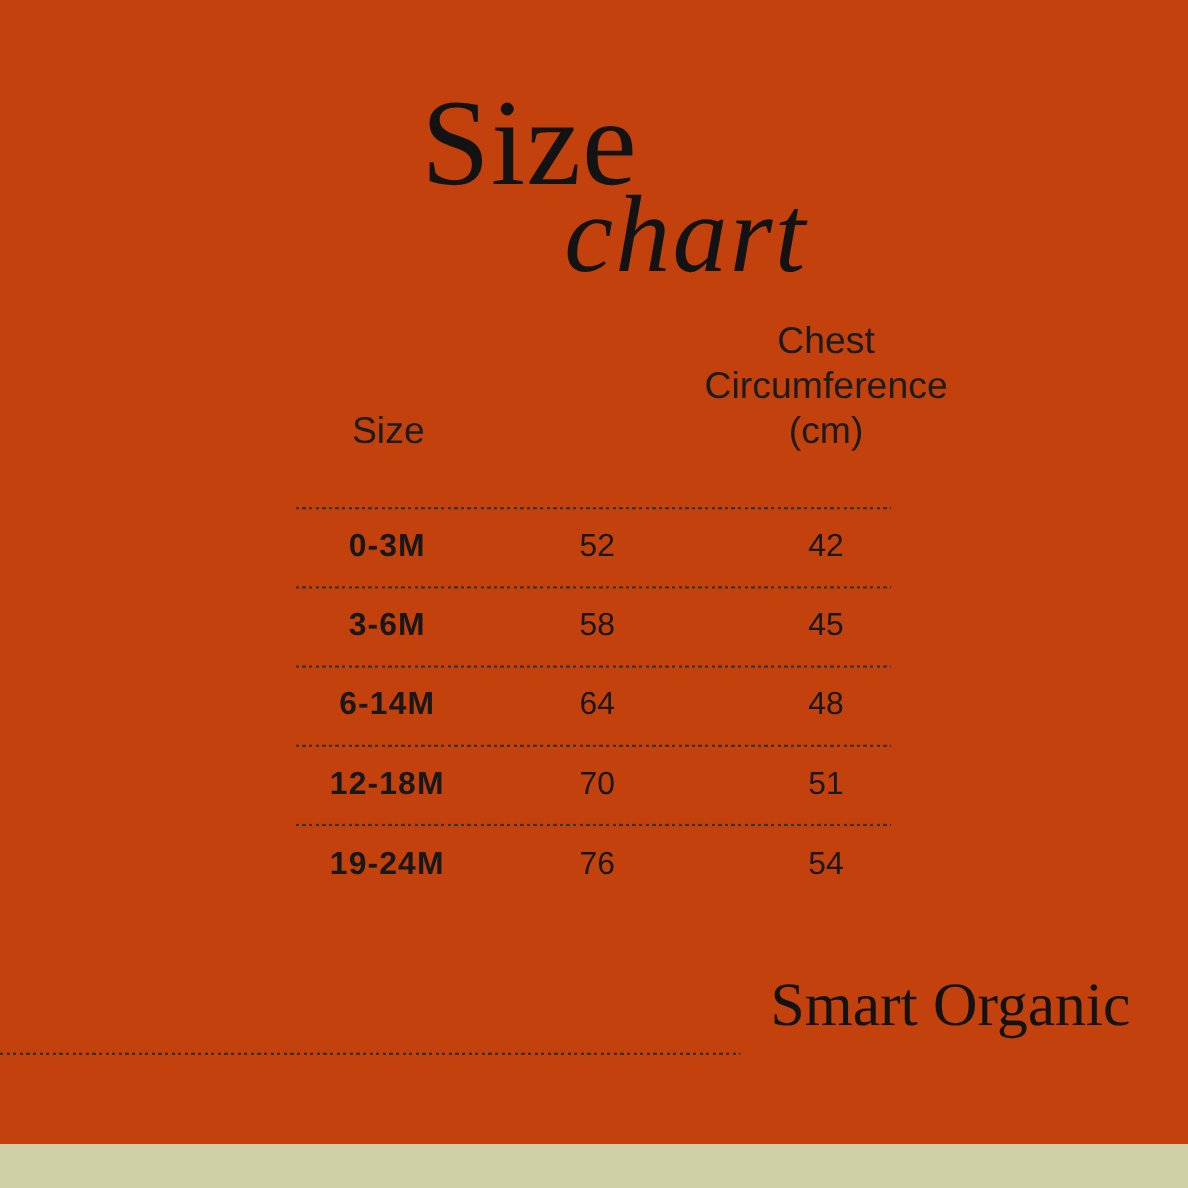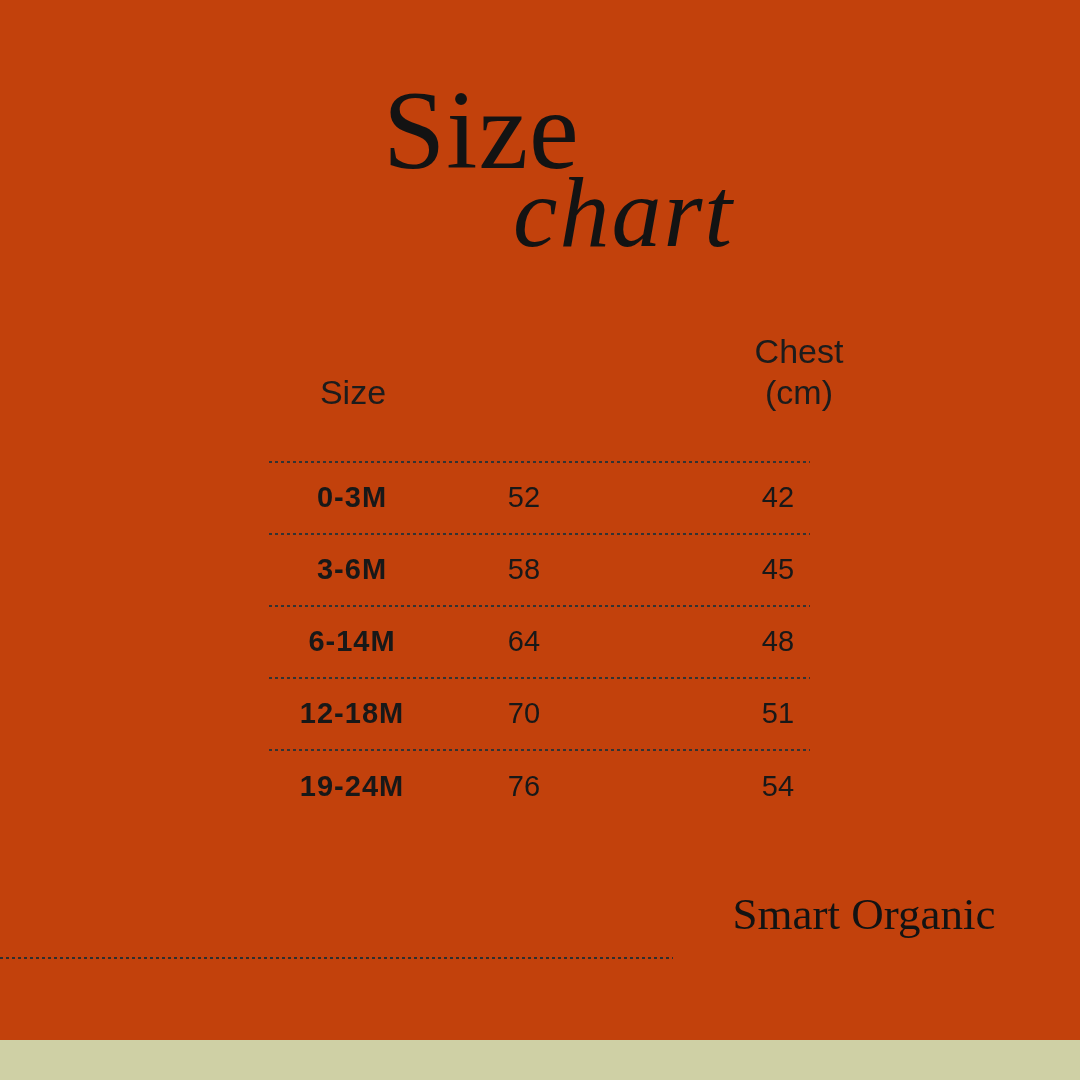--- a/index.html
+++ b/index.html
@@ -24,61 +24,62 @@
   }
   
   .th{
     position:absolute;transform:translateX(-50%);
     text-align:center;font-size:34px;line-height:41px;color:#1c1c1c;
     white-space:nowrap;
   }
   .th span{display:block;}
   .th-size{left:353px;bottom:627px;}
   .th-body{left:543px;bottom:627px;}
-  .th-chest{left:751px;bottom:627px;margin-left:48px;}
+  .th-chest{left:751px;bottom:627px;}
   
   .divider{
     position:absolute;left:269px;width:541px;height:2px;
     background:repeating-linear-gradient(90deg,#333 0,#333 3px,transparent 3px,transparent 6px);
   }
   .d1{top:461px}.d2{top:533px}.d3{top:605px}.d4{top:677px}.d5{top:749px}
   
   .row{position:absolute;left:0;width:100%;height:0;}
   .r1{top:497px}.r2{top:569px}.r3{top:641px}.r4{top:713px}.r5{top:786px}
   .cell{
     position:absolute;transform:translate(-50%,-50%);
     font-size:29px;color:#181818;white-space:nowrap;
   }
   .c-size{left:352px;font-weight:700;letter-spacing:1px;}
-  .c-body{left:524px;}
-  .c-chest{left:778px;}
+  .c-body{left:543px;}
+  .c-chest{left:751px;}
   
   .footer-divider{
     position:absolute;left:0;top:957px;width:673px;height:2px;
     background:repeating-linear-gradient(90deg,#2e2e2e 0,#2e2e2e 3px,transparent 3px,transparent 6px);
   }
   .footer{
     position:absolute;left:864px;top:873px;transform:translateX(-50%);
     text-align:center;font-family:"Liberation Serif",serif;
-    font-size:45px;line-height:82px;color:#131313;white-space:nowrap;
+    font-size:56px;line-height:82px;color:#131313;white-space:nowrap;
   }
 </style>
 </head>
 <body>
 
 <div class="canvas">
 
   <h1 class="title-size">Size</h1>
   <div class="title-chart">chart</div>
 
   <div class="th th-size">
     <span>Size</span>
   </div>
   <div class="th th-chest">
     <span>Chest</span>
+    <span>Circumference</span>
     <span>(cm)</span>
   </div>
 
   <div class="divider d1"></div>
   <div class="divider d2"></div>
   <div class="divider d3"></div>
   <div class="divider d4"></div>
   <div class="divider d5"></div>
 
   <div class="row r1">

